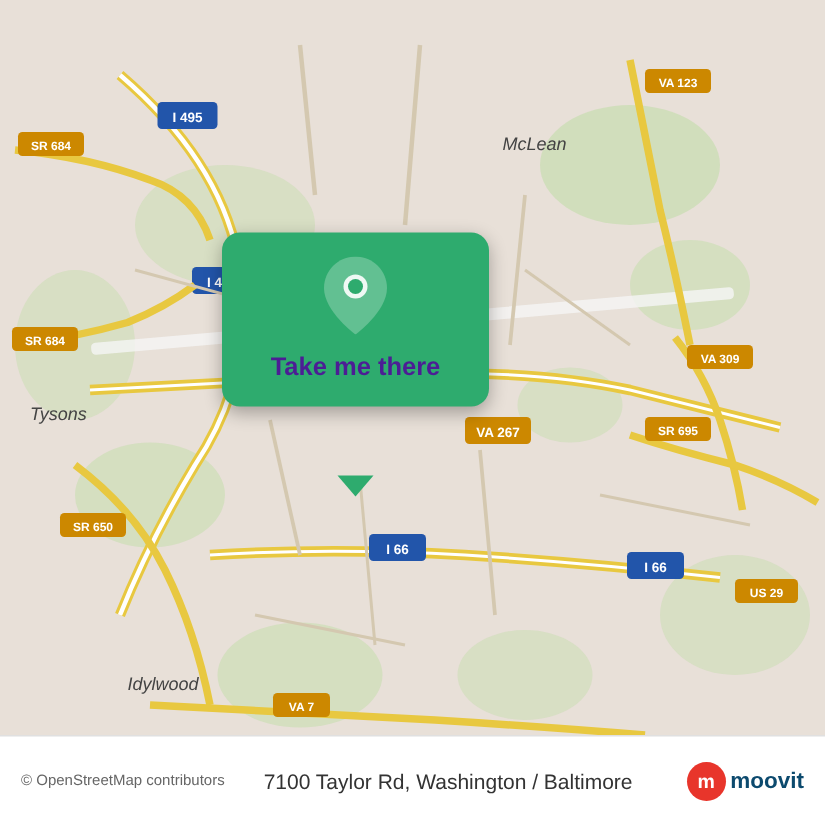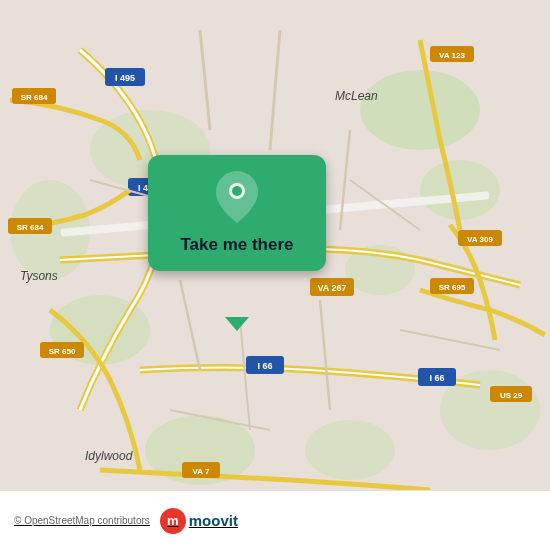--- a/index.html
+++ b/index.html
@@ -36,21 +36,21 @@
       width: 178px;
     }
 
     #popup-pin-area {
       padding: 16px 20px 8px 20px;
       display: flex;
       justify-content: center;
     }
 
     #take-me-there-label {
-      color: #0f172a;
+      color: #4c1d95;
       font-size: 17px;
       font-weight: 600;
       padding: 4px 20px 16px 20px;
       text-align: center;
     }
 
     
     #popup-pointer {
       width: 0;
       height: 0;
@@ -61,23 +61,22 @@
     }
 
     #bottom-info {
       position: absolute;
       bottom: 0; left: 0; right: 0;
       background: white;
       height: 60px;
       display: flex;
       align-items: center;
       padding: 0 14px;
-      gap: 10px;
+      gap: 26px;
       border-top: 1px solid #e0e0e0;
-      text-decoration: underline;
     }
 
     #copyright-section {
       font-size: 10px;
       color: #666;
       flex: 0 0 auto;
     }
 
     #address-section {
       flex: 1;
@@ -215,18 +214,19 @@
         <circle cx="21" cy="20" r="5" fill="#2eab6e"></circle>
       </svg>
     </div>
     <div id="take-me-there-label">Take me there</div>
   </div>
 
   <div id="popup-pointer" style="position:absolute; top:317px; left:225px; width:0; height:0; border-left:12px solid transparent; border-right:12px solid transparent; border-top:14px solid #2eab6e;"></div>
 
   <div id="bottom-info">
     <div id="copyright-section">© OpenStreetMap contributors</div>
+    <div id="address-section">7100 Taylor Rd, Washington / Baltimore</div>
     <div id="moovit-section">
       <div class="moovit-m">m</div>
       <span class="moovit-word">moovit</span>
     </div>
   </div>
 </div>
 
 </body></html>

